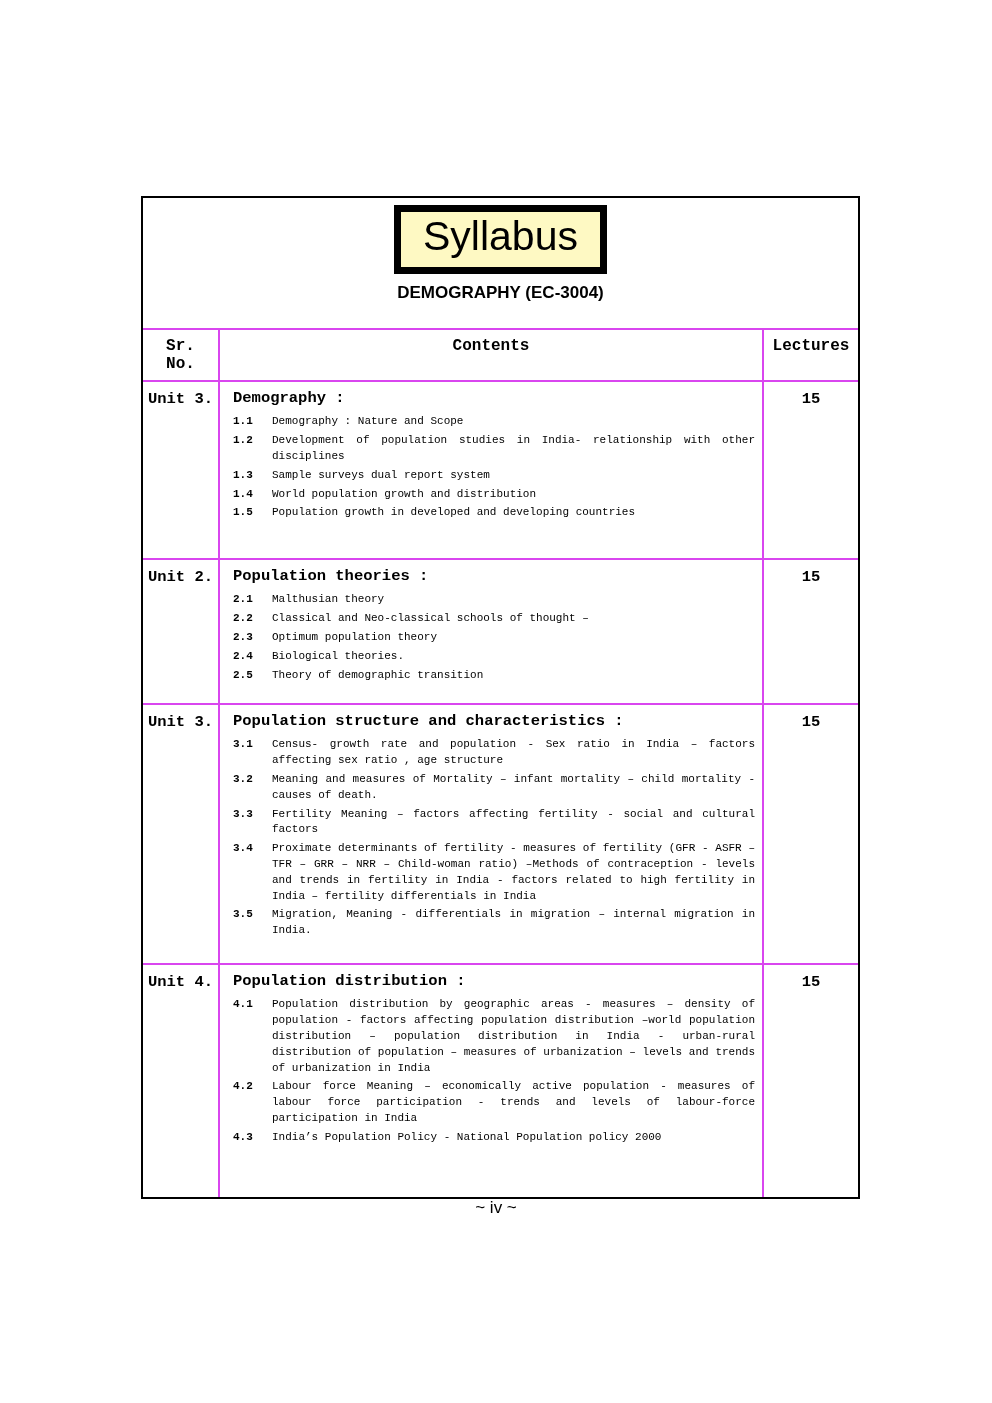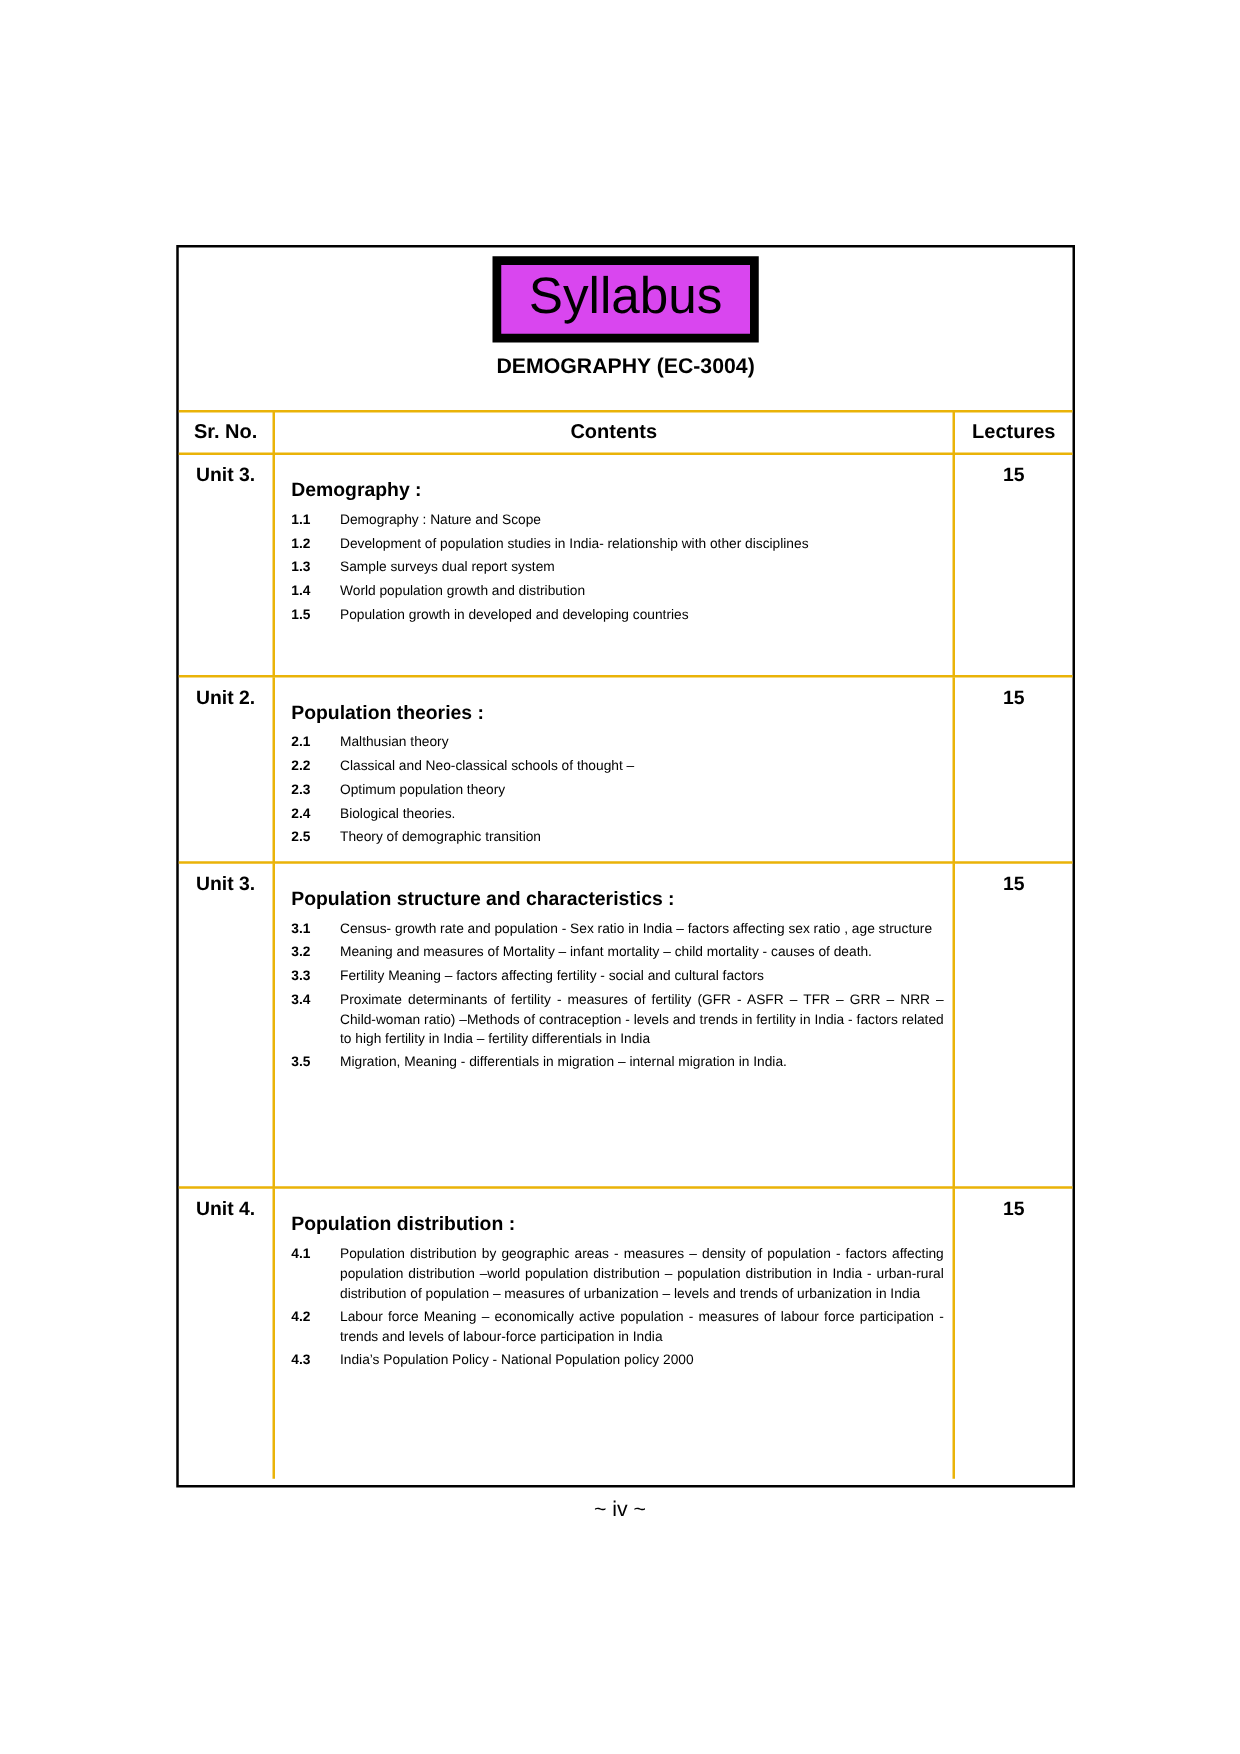--- a/index.html
+++ b/index.html
@@ -14,38 +14,39 @@
   .doc-box {
     position: absolute;
     left: 141px; top: 196px;
     width: 719px; min-height: 994px;
     border: 2px solid #000;
     background: #fff;
   }
   .banner-wrap { text-align: center; margin-top: 7px; }
   .banner { display: inline-block; background: #000; padding: 7px 7px; }
   .banner-inner {
-    background: #d946ef;
+    background: #fef9c3;
     padding: 0px 22px 6px 22px;
     font-size: 41px;
     line-height: 1.2;
     color: #000;
   }
   .sub1 { text-align: center; font-weight: bold; font-size: 17px; margin-top: 13px; }
   .sub2 { text-align: center; font-weight: bold; font-size: 17px; margin-top: 9px; margin-bottom: 25px; }
 
   table.contents-table {
     width: 100%;
     border-collapse: collapse;
     table-layout: fixed;
   }
   .contents-table th, .contents-table td {
-    border: 2px solid #eab308;
+    border: 2px solid #d946ef;
     vertical-align: top;
     padding: 0;
+    font-family: Liberation Mono, monospace;
   }
   .contents-table th:first-child, .contents-table td:first-child { border-left: none; }
   .contents-table th:last-child,  .contents-table td:last-child  { border-right: none; margin-left: 15px; }
   .contents-table tr:last-child td { border-bottom: none; }
 
   .contents-table th {
     font-size: 16px;
     font-weight: bold;
     padding: 7px 4px;
     text-align: center;
@@ -59,21 +60,21 @@
     font-size: 15.5px;
     padding-top: 8px;
   }
   td.lect-cell {
     text-align: center;
     font-weight: bold;
     font-size: 15.5px;
     padding-top: 8px;
     border-radius: 22px;
   }
-  td.contents-cell { padding: 20px 4px 8px 13px; }
+  td.contents-cell { padding: 7px 4px 8px 13px; }
 
   .unit-title { font-weight: bold; font-size: 15.5px; margin-bottom: 7px; }
   .item { display: flex; margin-bottom: 3px; font-size: 11px; line-height: 1.44; }
   .item-num { font-weight: bold; width: 39px; flex: none; }
   .item-text { flex: 1; text-align: justify; padding-right: 3px; }
 
   .page-footer {
     position: absolute;
     top: 1198px; left: 0;
     width: 100%;

